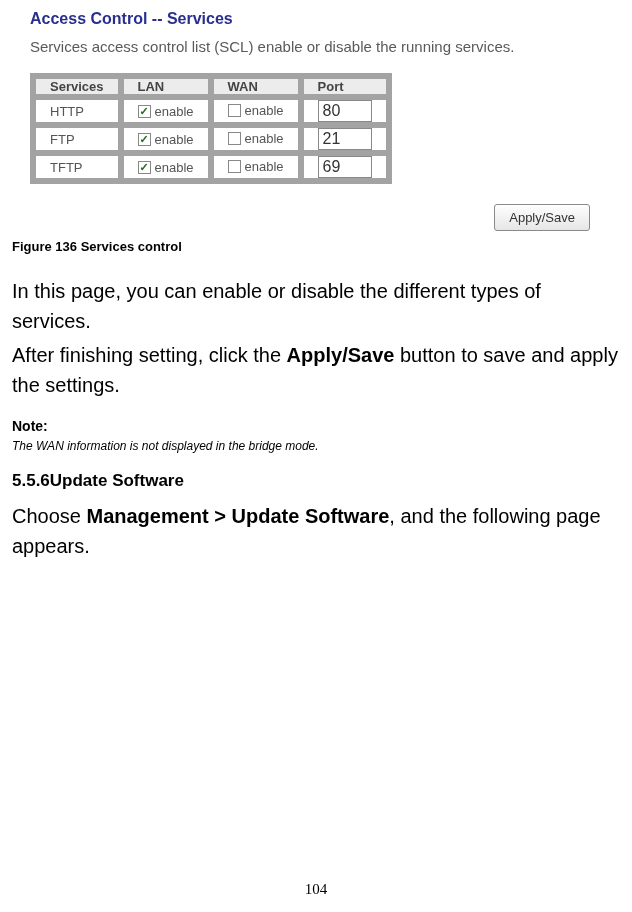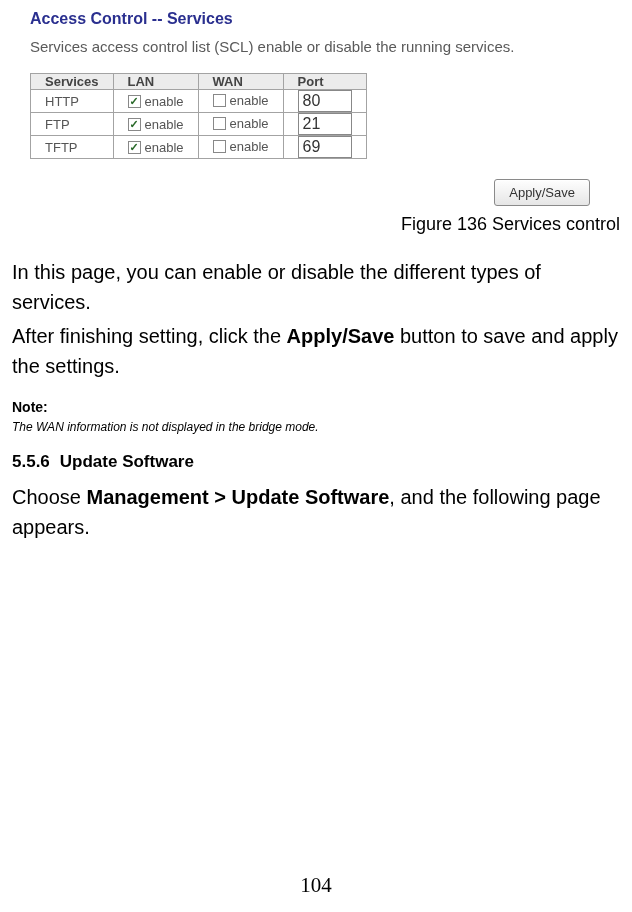--- a/index.html
+++ b/index.html
@@ -29,21 +29,21 @@
     .table-wrap {
       margin-left: 18px;
     }
     table.scl {
       border-collapse: collapse;
       font-family: Verdana, Arial, sans-serif;
       font-size: 13px;
       color: #555;
     }
     table.scl th, table.scl td {
-      border: 1px solid #a3a3a3;
+      border: 6px solid #a3a3a3;
       padding: 0 14px;
       text-align: left;
       vertical-align: middle;
     }
     table.scl th {
       background: #ececec;
       font-weight: bold;
       color: #444;
     }
     table.scl td.cb {
@@ -92,24 +92,25 @@
       border: 1px solid #8a8a8a;
       border-radius: 3px;
       padding: 5px 14px;
       font-size: 13px;
       font-family: Verdana, Arial, sans-serif;
       color: #333;
       cursor: pointer;
       box-shadow: 0 1px 0 #fff inset;
     }
     .figure-caption {
-      text-align: right;
+      text-align: left;
       font-family: Arial, sans-serif;
-      font-size: 18px;
+      font-size: 13px;
       margin: 6px 0 22px 0;
+      font-weight: bold;
     }
     .body-text {
       font-family: Arial, sans-serif;
       font-size: 20px;
       margin: 0 0 4px 0;
       line-height: 1.5;
     }
     .body-text .bold { font-weight: bold; }
     .note-label {
       font-weight: bold;
@@ -120,29 +121,29 @@
     .note-body {
       font-style: italic;
       font-size: 12px;
       margin-bottom: 18px;
     }
     .section-heading {
       font-size: 17px;
       font-weight: bold;
       margin-bottom: 10px;
     }
-    .section-heading .num { margin-right: 10px; }
+    .section-heading .num { }
     .page-number {
       position: absolute;
       bottom: 14px;
       left: 0;
       right: 0;
       text-align: center;
       font-family: 'Times New Roman', serif;
-      font-size: 21px;
+      font-size: 15px;
     }
   </style>
 </head>
 <body>
 
 <div class="title">Access Control -- Services</div>
 <div class="subtitle">Services access control list (SCL) enable or disable the running services.</div>
 
 <div class="table-wrap">
   <table class="scl">

